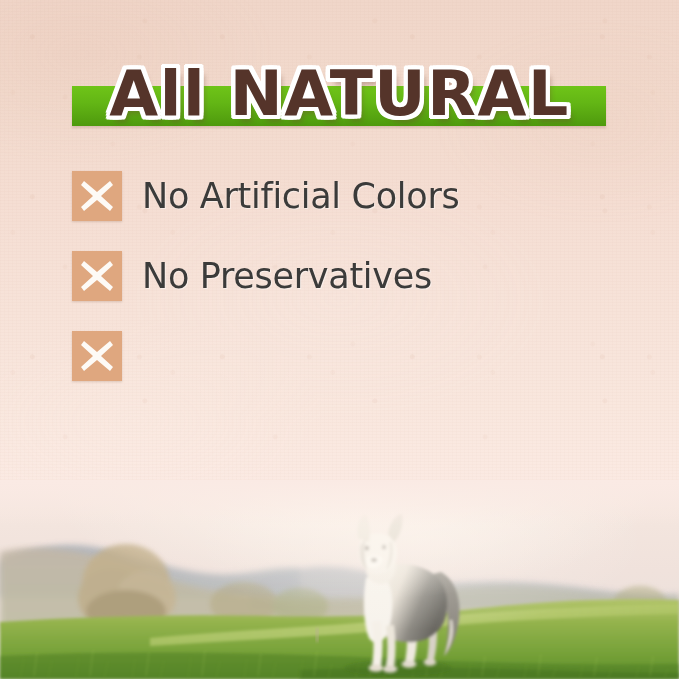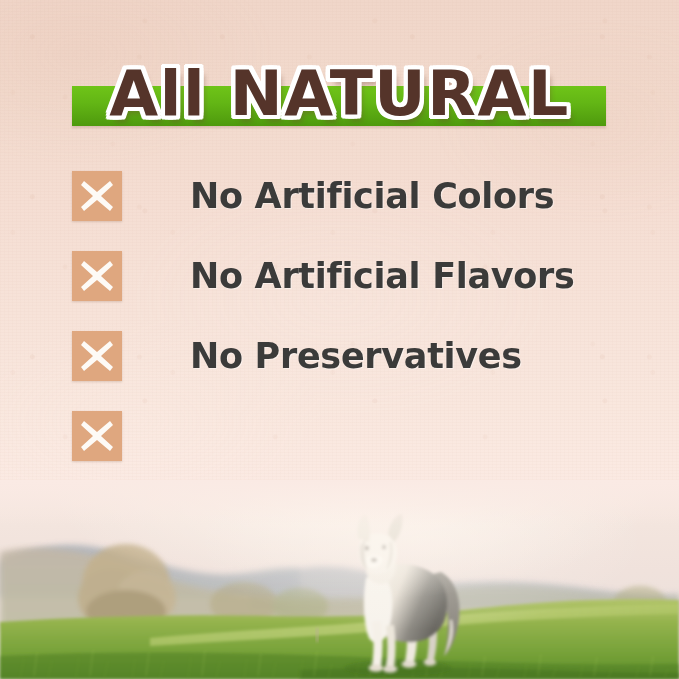--- a/index.html
+++ b/index.html
@@ -125,23 +125,23 @@
   .x-box {
     position: relative;
     flex: 0 0 auto;
     width: 50px;
     height: 50px;
     background: #dfa77f;
     box-shadow: 0 1px 2px rgba(140,95,70,.25);
   }
   .x-box svg { display: block; }
   .benefit-label {
-    margin-left: 68px;
+    margin-left: 20px;
     font-family: "DejaVu Sans", sans-serif;
-    font-weight: bold;
+    font-weight: normal;
     font-size: 35px;
     letter-spacing: -0.3px;
     color: #3b3b3a;
     text-shadow: 1px 1px 0 rgba(255,255,255,.45);
     white-space: nowrap;
   }
 
   
   .photo {
     position: absolute;
@@ -194,28 +194,20 @@
 
     <div class="benefit-row">
       <span class="x-box">
         <svg width="50" height="50" viewBox="0 0 50 50" aria-hidden="true">
           <path d="M12 10 L25 21 L38 10 L41 14 L29 25 L41 36 L38 40 L25 29 L12 40 L9 36 L21 25 L9 14 Z" fill="#fdfaf6"></path>
         </svg>
       </span>
       <span class="benefit-label">No Artificial Colors</span>
     </div>
 
-    <div class="benefit-row">
-      <span class="x-box">
-        <svg width="50" height="50" viewBox="0 0 50 50" aria-hidden="true">
-          <path d="M12 10 L25 21 L38 10 L41 14 L29 25 L41 36 L38 40 L25 29 L12 40 L9 36 L21 25 L9 14 Z" fill="#fdfaf6"></path>
-        </svg>
-      </span>
-      <span class="benefit-label">No Artificial Flavors</span>
-    </div>
 
     <div class="benefit-row">
       <span class="x-box">
         <svg width="50" height="50" viewBox="0 0 50 50" aria-hidden="true">
           <path d="M12 10 L25 21 L38 10 L41 14 L29 25 L41 36 L38 40 L25 29 L12 40 L9 36 L21 25 L9 14 Z" fill="#fdfaf6"></path>
         </svg>
       </span>
       <span class="benefit-label">No Preservatives</span>
     </div>
 

